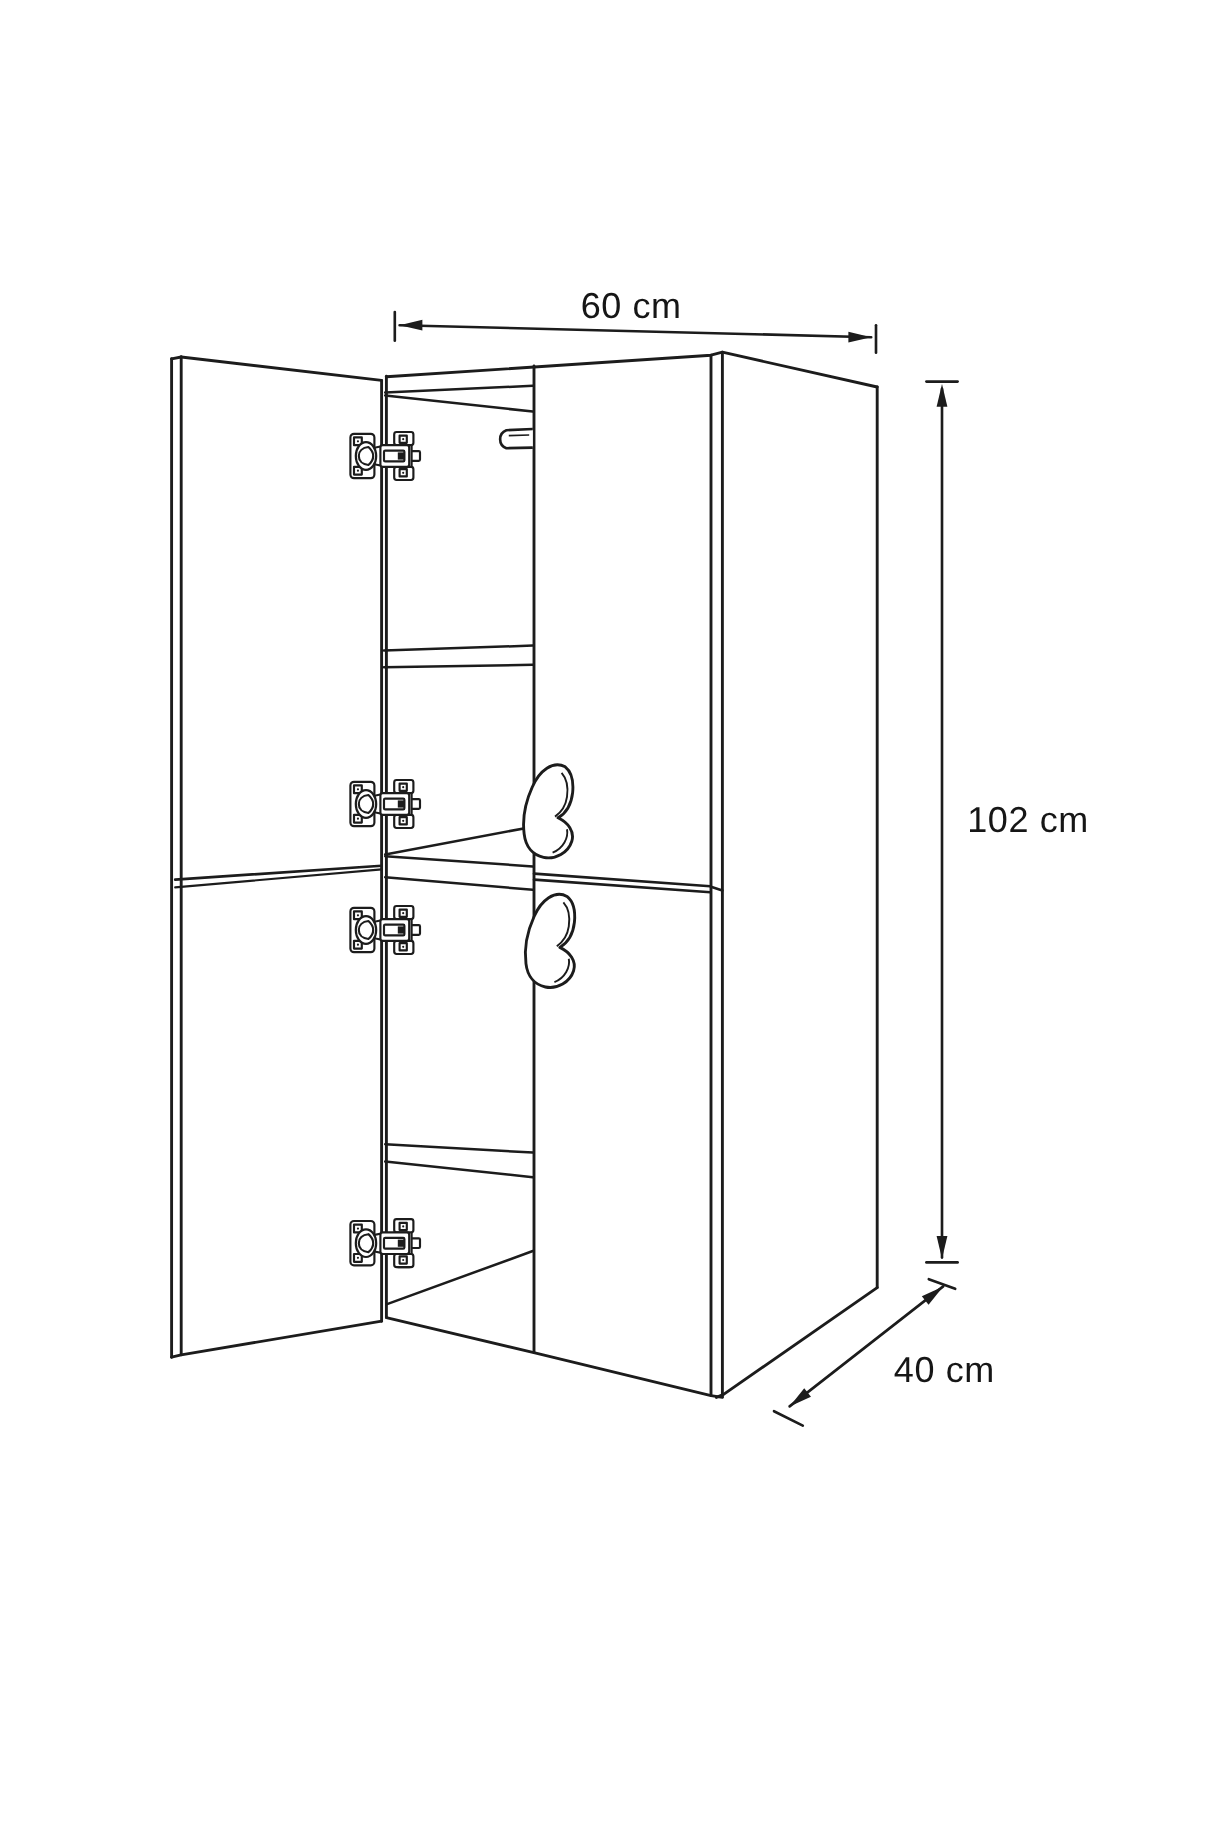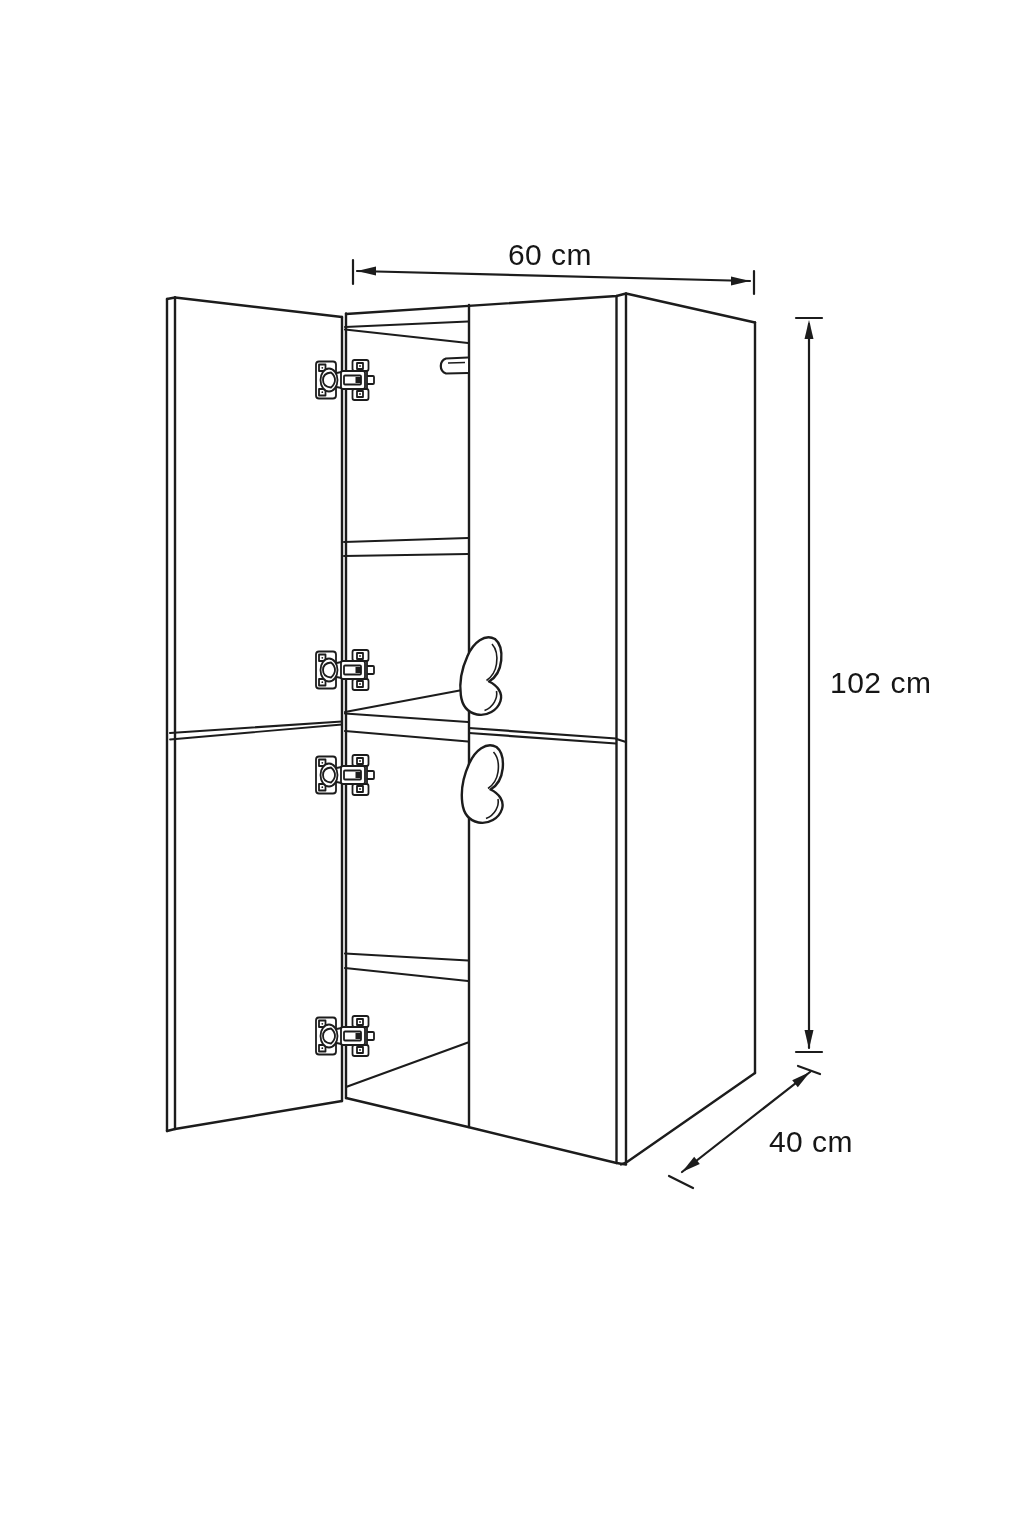--- a/index.html
+++ b/index.html
@@ -7,21 +7,20 @@
     padding: 0;
     background: #ffffff;
     font-family: "Liberation Sans", "DejaVu Sans", sans-serif;
   }
   .stage {
     position: relative;
     width: 932px;
     height: 1536px;
     background: #ffffff;
     overflow: hidden;
-    padding-left: 24px;
   }
   svg { display: block; }
   .dim-label {
     font-family: "Liberation Sans", "DejaVu Sans", sans-serif;
     font-size: 30px;
     font-weight: 400;
     letter-spacing: 0.5px;
     fill: #161616;
   }
 </style>

